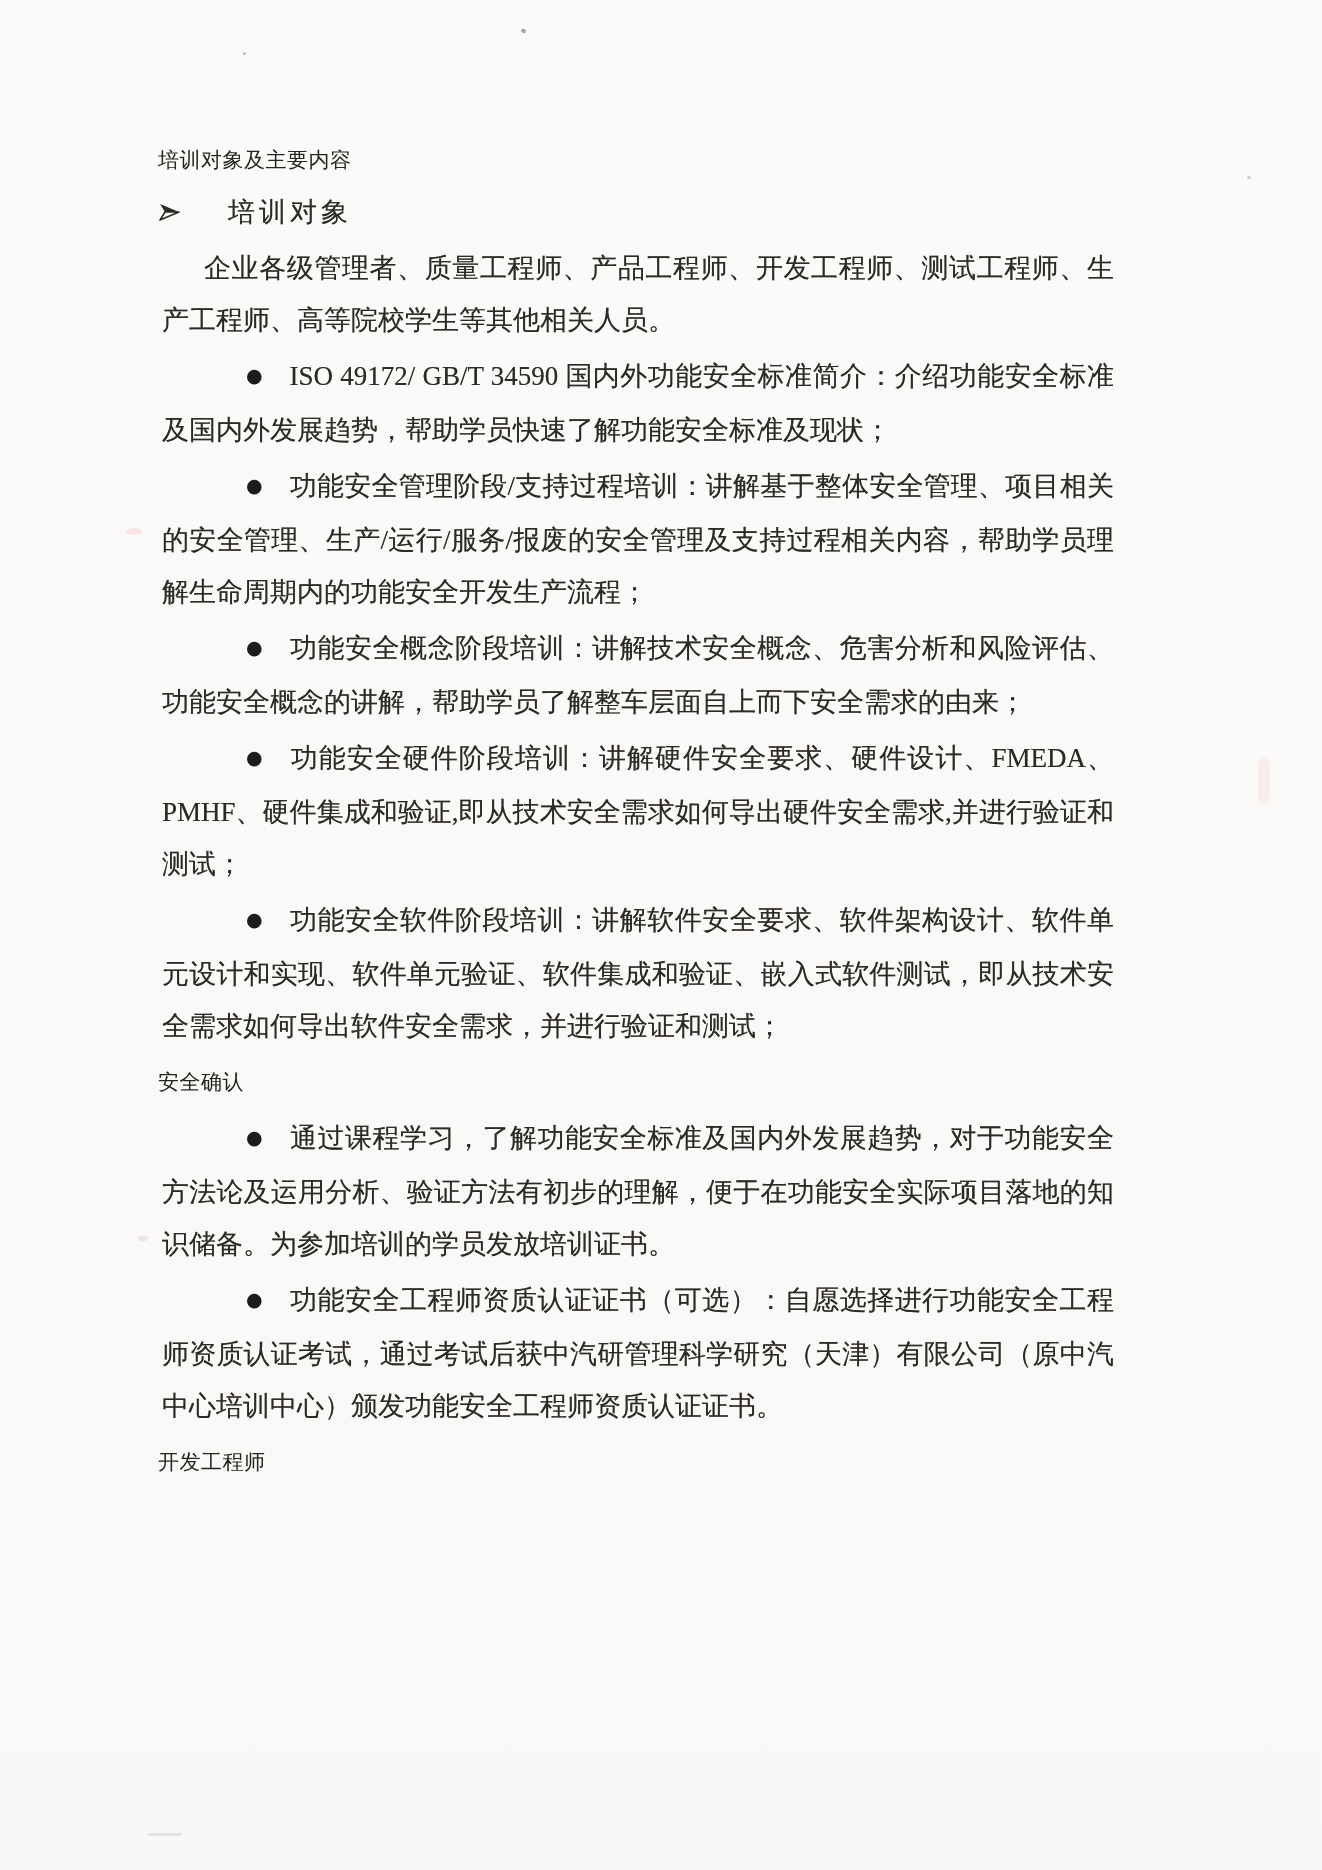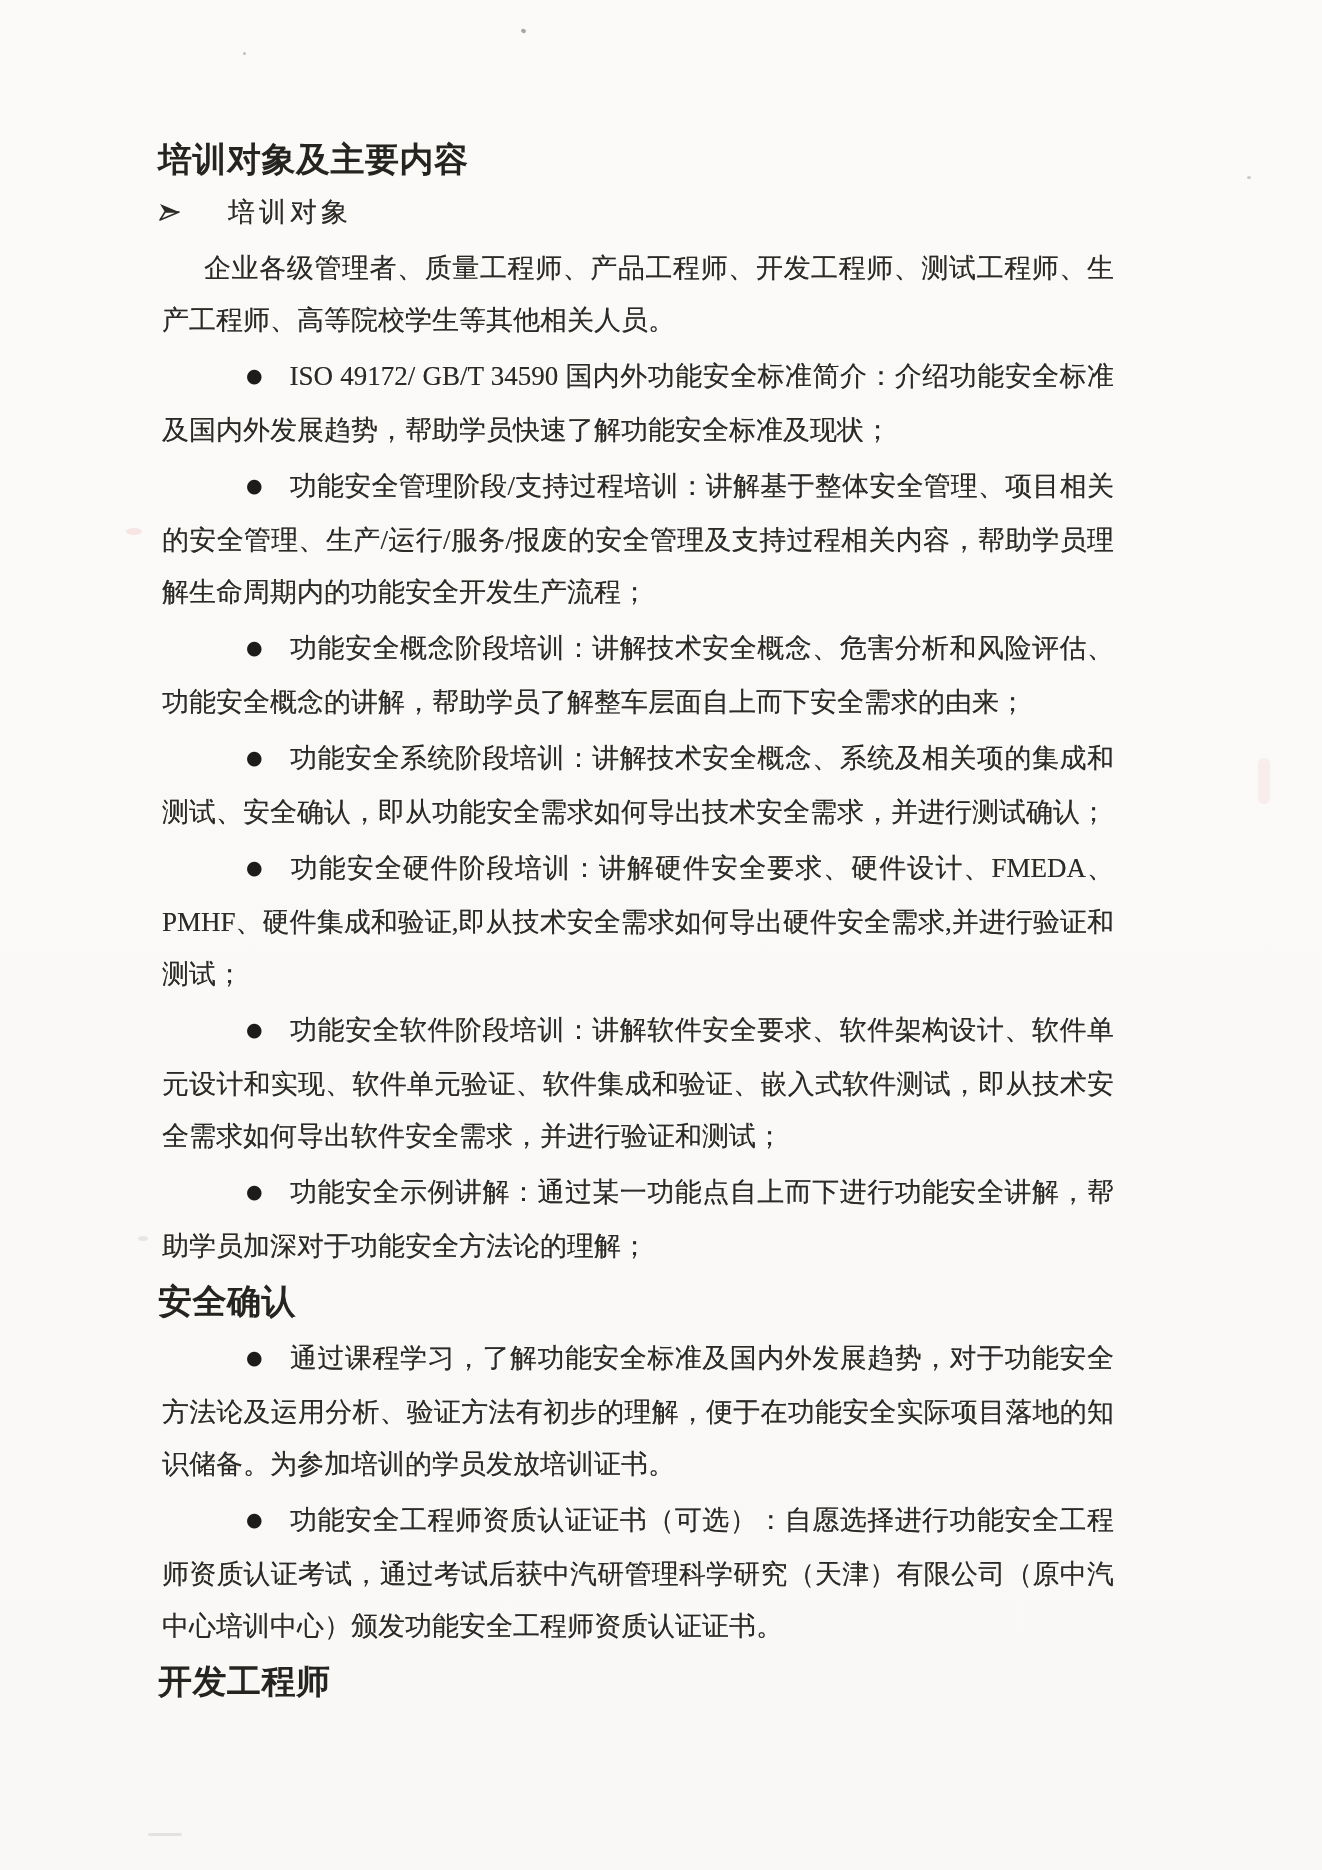--- a/index.html
+++ b/index.html
@@ -17,23 +17,23 @@
     color: #2c2a27;
   }
   .content {
     position: absolute;
     left: 158px;
     top: 134px;
     width: 960px;
   }
   .doc-heading {
     margin: 0;
-    font-size: 34px;
+    font-size: 21px;
     line-height: 52px;
-    font-weight: 700;
+    font-weight: 400;
     color: #262421;
     text-align: left;
     letter-spacing: 0.5px;
   }
   .doc-para {
     margin: 4px;
     font-size: 27px;
     line-height: 52px;
     text-align: justify;
     text-justify: inter-ideograph;
@@ -102,24 +102,22 @@
             <path d="M2 4 L21 12 L7 12 Z" fill="#2c2a27"></path>
             <path d="M7 12 L21 12 L2 20 Z" fill="none" stroke="#2c2a27" stroke-width="1.6" stroke-linejoin="round"></path>
           </svg>
         </span>
         <span class="arrow-label">培训对象</span>
       </div>
       <p class="doc-para indent">企业各级管理者、质量工程师、产品工程师、开发工程师、测试工程师、生产工程师、高等院校学生等其他相关人员。</p>
       <p class="doc-para bullet-para"><span class="dot-bullet">●</span><span>ISO 49172/ GB/T 34590 国内外功能安全标准简介：介绍功能安全标准及国内外发展趋势，帮助学员快速了解功能安全标准及现状；</span></p>
       <p class="doc-para bullet-para"><span class="dot-bullet">●</span><span>功能安全管理阶段/支持过程培训：讲解基于整体安全管理、项目相关的安全管理、生产/运行/服务/报废的安全管理及支持过程相关内容，帮助学员理解生命周期内的功能安全开发生产流程；</span></p>
       <p class="doc-para bullet-para"><span class="dot-bullet">●</span><span>功能安全概念阶段培训：讲解技术安全概念、危害分析和风险评估、功能安全概念的讲解，帮助学员了解整车层面自上而下安全需求的由来；</span></p>
-      <p class="doc-para bullet-para"><span class="dot-bullet">●</span><span>功能安全系统阶段培训：讲解技术安全概念、系统及相关项的集成和测试、安全确认，即从功能安全需求如何导出技术安全需求，并进行测试确认；</span></p>
       <p class="doc-para bullet-para"><span class="dot-bullet">●</span><span>功能安全硬件阶段培训：讲解硬件安全要求、硬件设计、FMEDA、PMHF、硬件集成和验证,即从技术安全需求如何导出硬件安全需求,并进行验证和测试；</span></p>
       <p class="doc-para bullet-para"><span class="dot-bullet">●</span><span>功能安全软件阶段培训：讲解软件安全要求、软件架构设计、软件单元设计和实现、软件单元验证、软件集成和验证、嵌入式软件测试，即从技术安全需求如何导出软件安全需求，并进行验证和测试；</span></p>
-      <p class="doc-para bullet-para"><span class="dot-bullet">●</span><span>功能安全示例讲解：通过某一功能点自上而下进行功能安全讲解，帮助学员加深对于功能安全方法论的理解；</span></p>
       <h2 class="doc-heading">安全确认</h2>
       <p class="doc-para bullet-para"><span class="dot-bullet">●</span><span>通过课程学习，了解功能安全标准及国内外发展趋势，对于功能安全方法论及运用分析、验证方法有初步的理解，便于在功能安全实际项目落地的知识储备。为参加培训的学员发放培训证书。</span></p>
       <p class="doc-para bullet-para"><span class="dot-bullet">●</span><span>功能安全工程师资质认证证书（可选）：自愿选择进行功能安全工程师资质认证考试，通过考试后获中汽研管理科学研究（天津）有限公司（原中汽中心培训中心）颁发功能安全工程师资质认证证书。</span></p>
       <h2 class="doc-heading">开发工程师</h2>
     </div>
   <div class="speck speck-a"></div>
   <div class="speck speck-b"></div>
   <div class="speck speck-c"></div>
   <div class="smudge-pink-a"></div>
   <div class="smudge-pink-b"></div>

